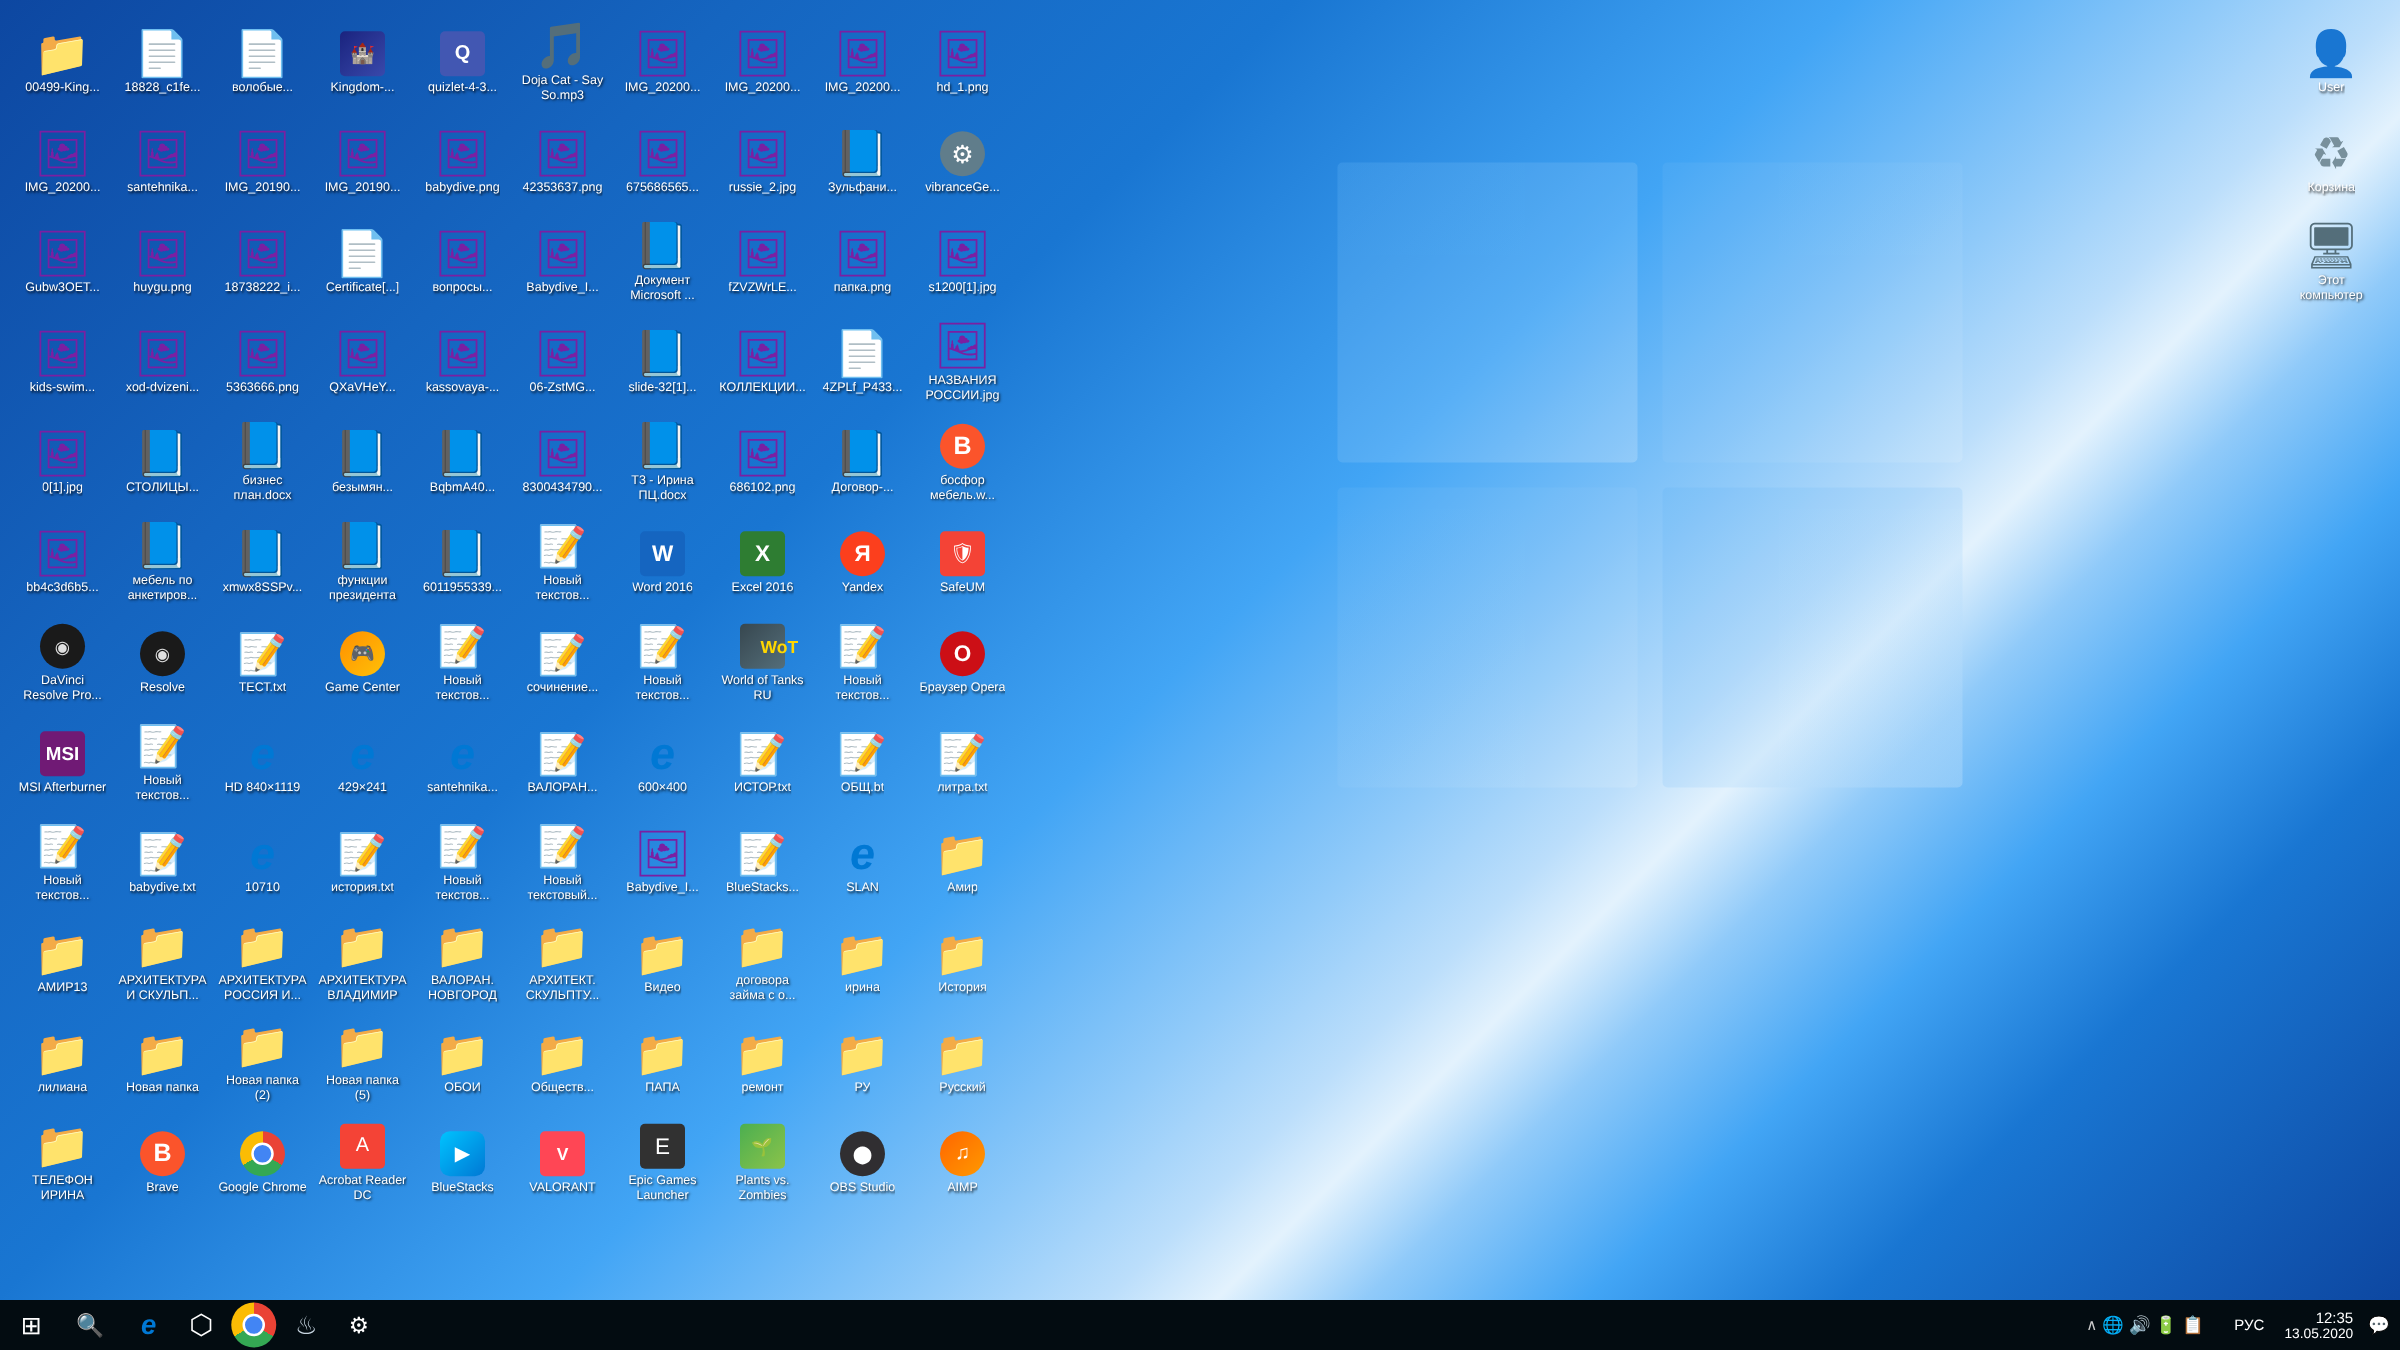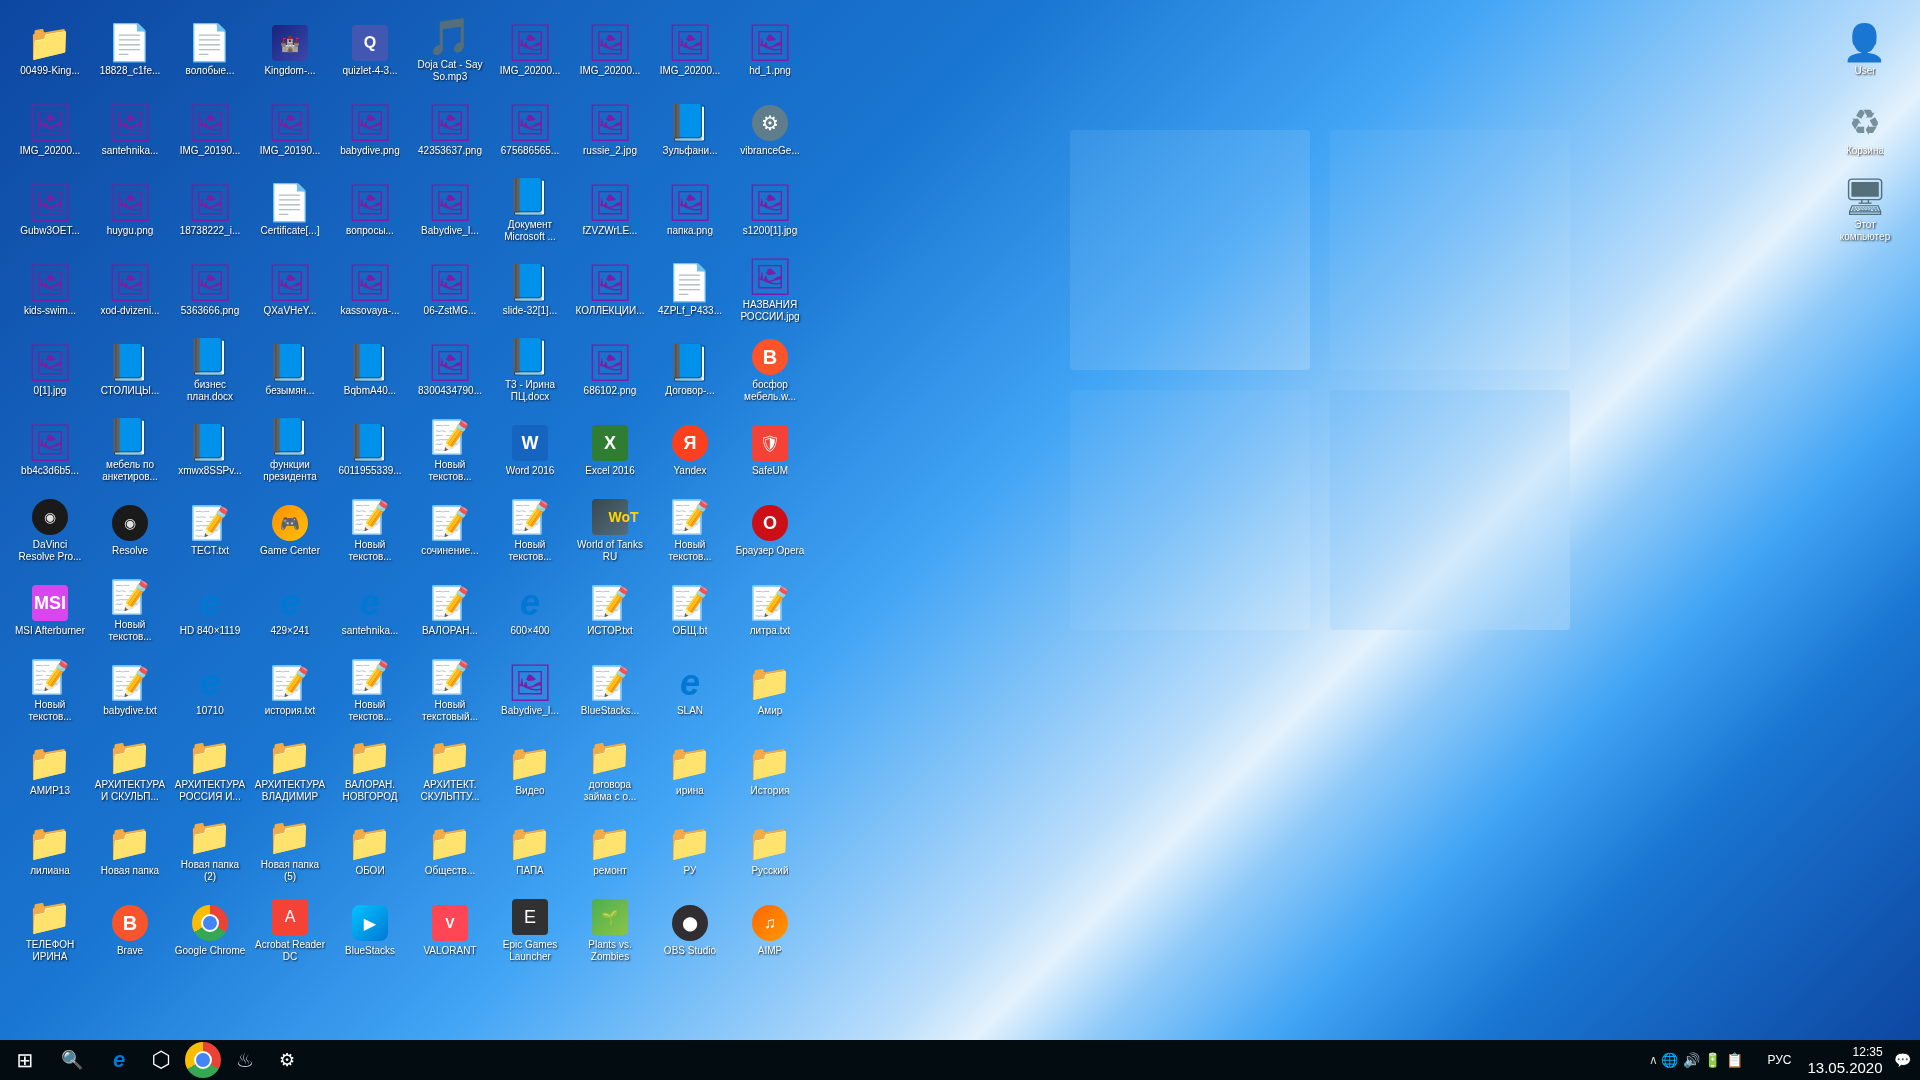--- a/index.html
+++ b/index.html
@@ -181,21 +181,21 @@
       cursor: pointer;
     }
 
     .taskbar-clock .time {
       font-size: 12px;
       font-weight: 400;
       text-align: right;
     }
 
     .taskbar-clock .date {
-      font-size: 15px;
+      font-size: 11px;
     }
 
     
     .ico-pdf { color: #e53935; font-size: 36px; }
     .ico-word { color: #1565c0; font-size: 36px; }
     .ico-excel { color: #2e7d32; font-size: 36px; }
     .ico-txt { color: #546e7a; font-size: 32px; }
     .ico-img { color: #7b1fa2; font-size: 36px; }
     .ico-folder { color: #f9a825; font-size: 36px; }
     .ico-audio { color: #e91e63; font-size: 36px; }
@@ -296,24 +296,24 @@
     .ico-resolve {
       width: 36px; height: 36px;
       background: #1a1a1a;
       border-radius: 50%;
       display: flex; align-items: center; justify-content: center;
       color: #e0e0e0; font-size: 14px;
     }
 
     .ico-msi {
       width: 36px; height: 36px;
-      background: #d946ef;
+      background: #701a75;
       border-radius: 4px;
       display: flex; align-items: center; justify-content: center;
-      color: white; font-size: 18px; font-weight: bold;
+      color: white; font-size: 15px; font-weight: bold;
     }
 
     .ico-pvz {
       width: 36px; height: 36px;
       background: linear-gradient(135deg, #4caf50, #8bc34a);
       border-radius: 4px;
       display: flex; align-items: center; justify-content: center;
       color: white; font-size: 14px;
     }
 

